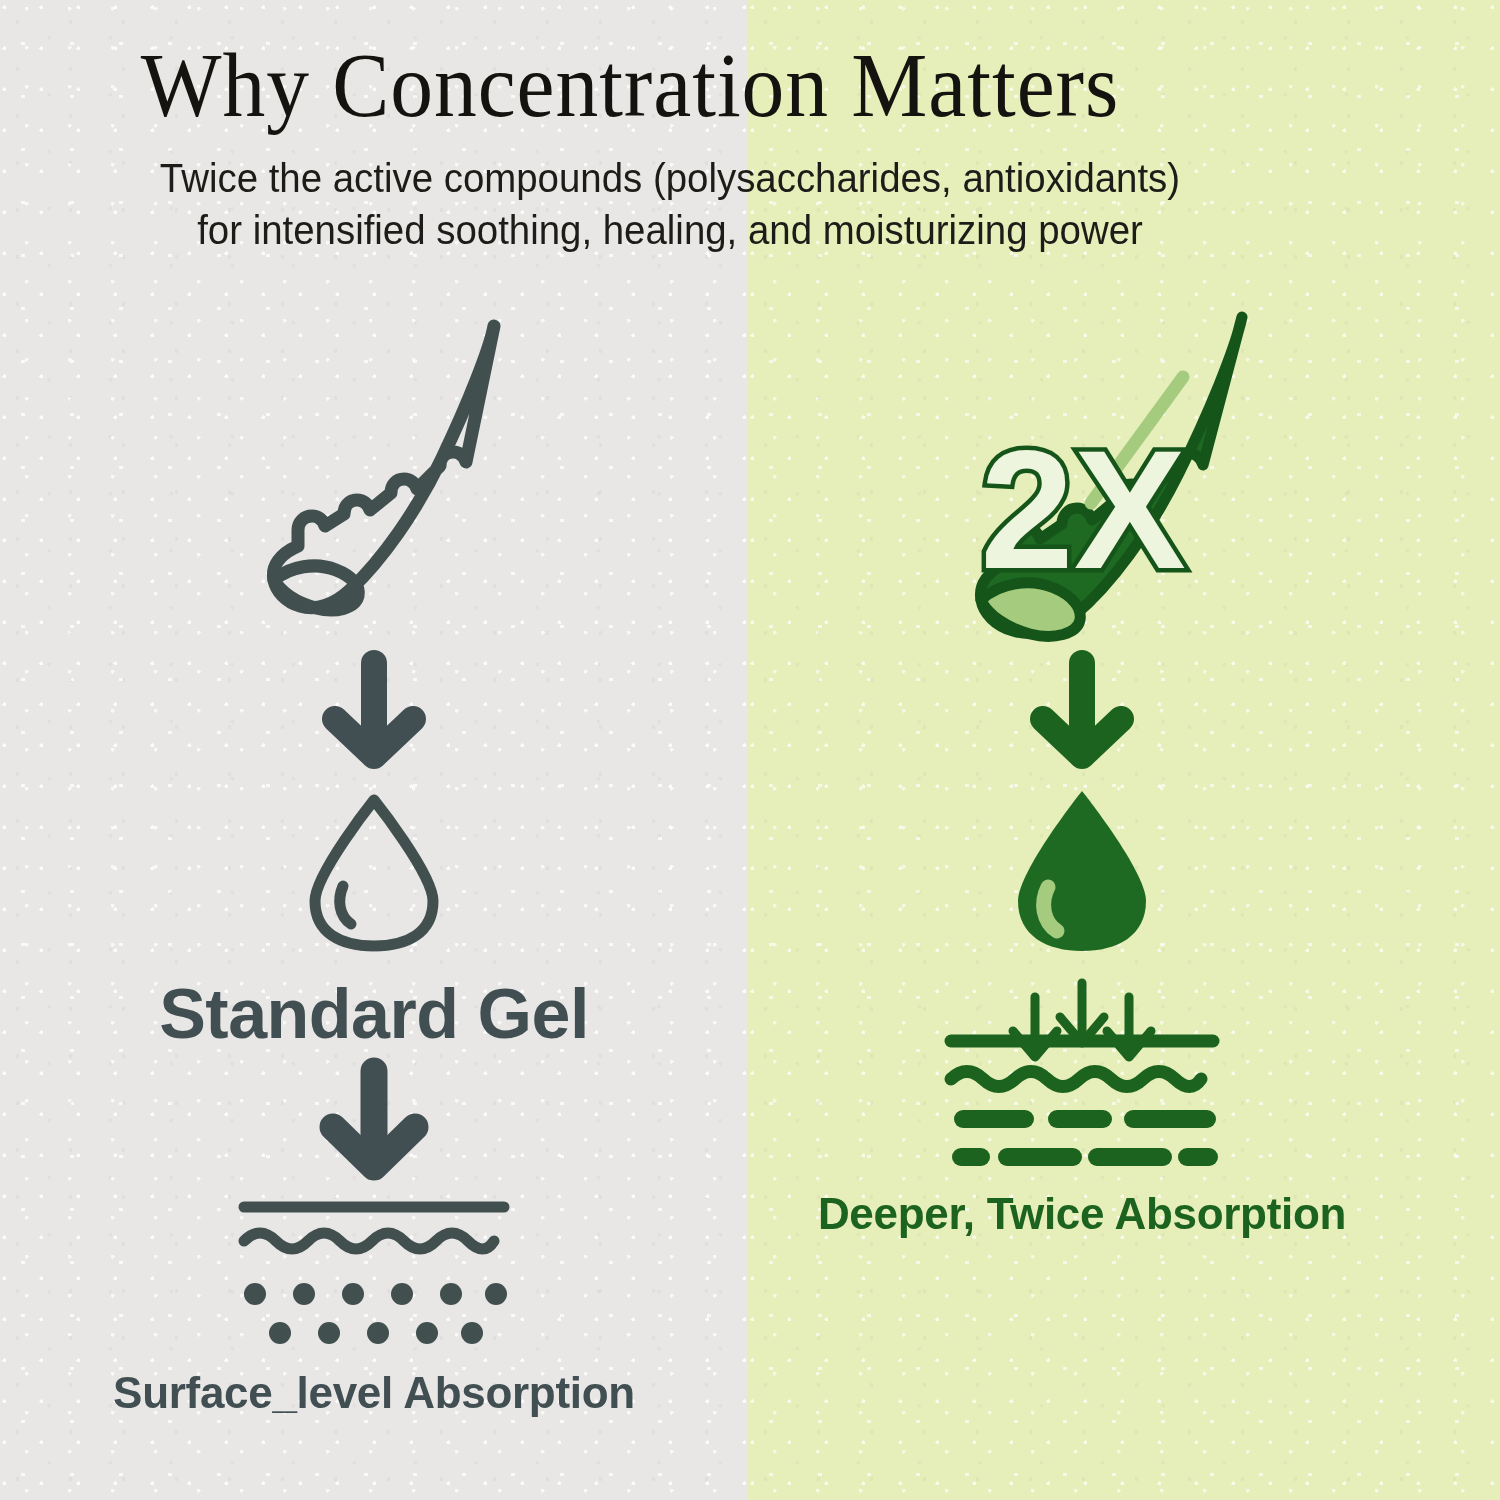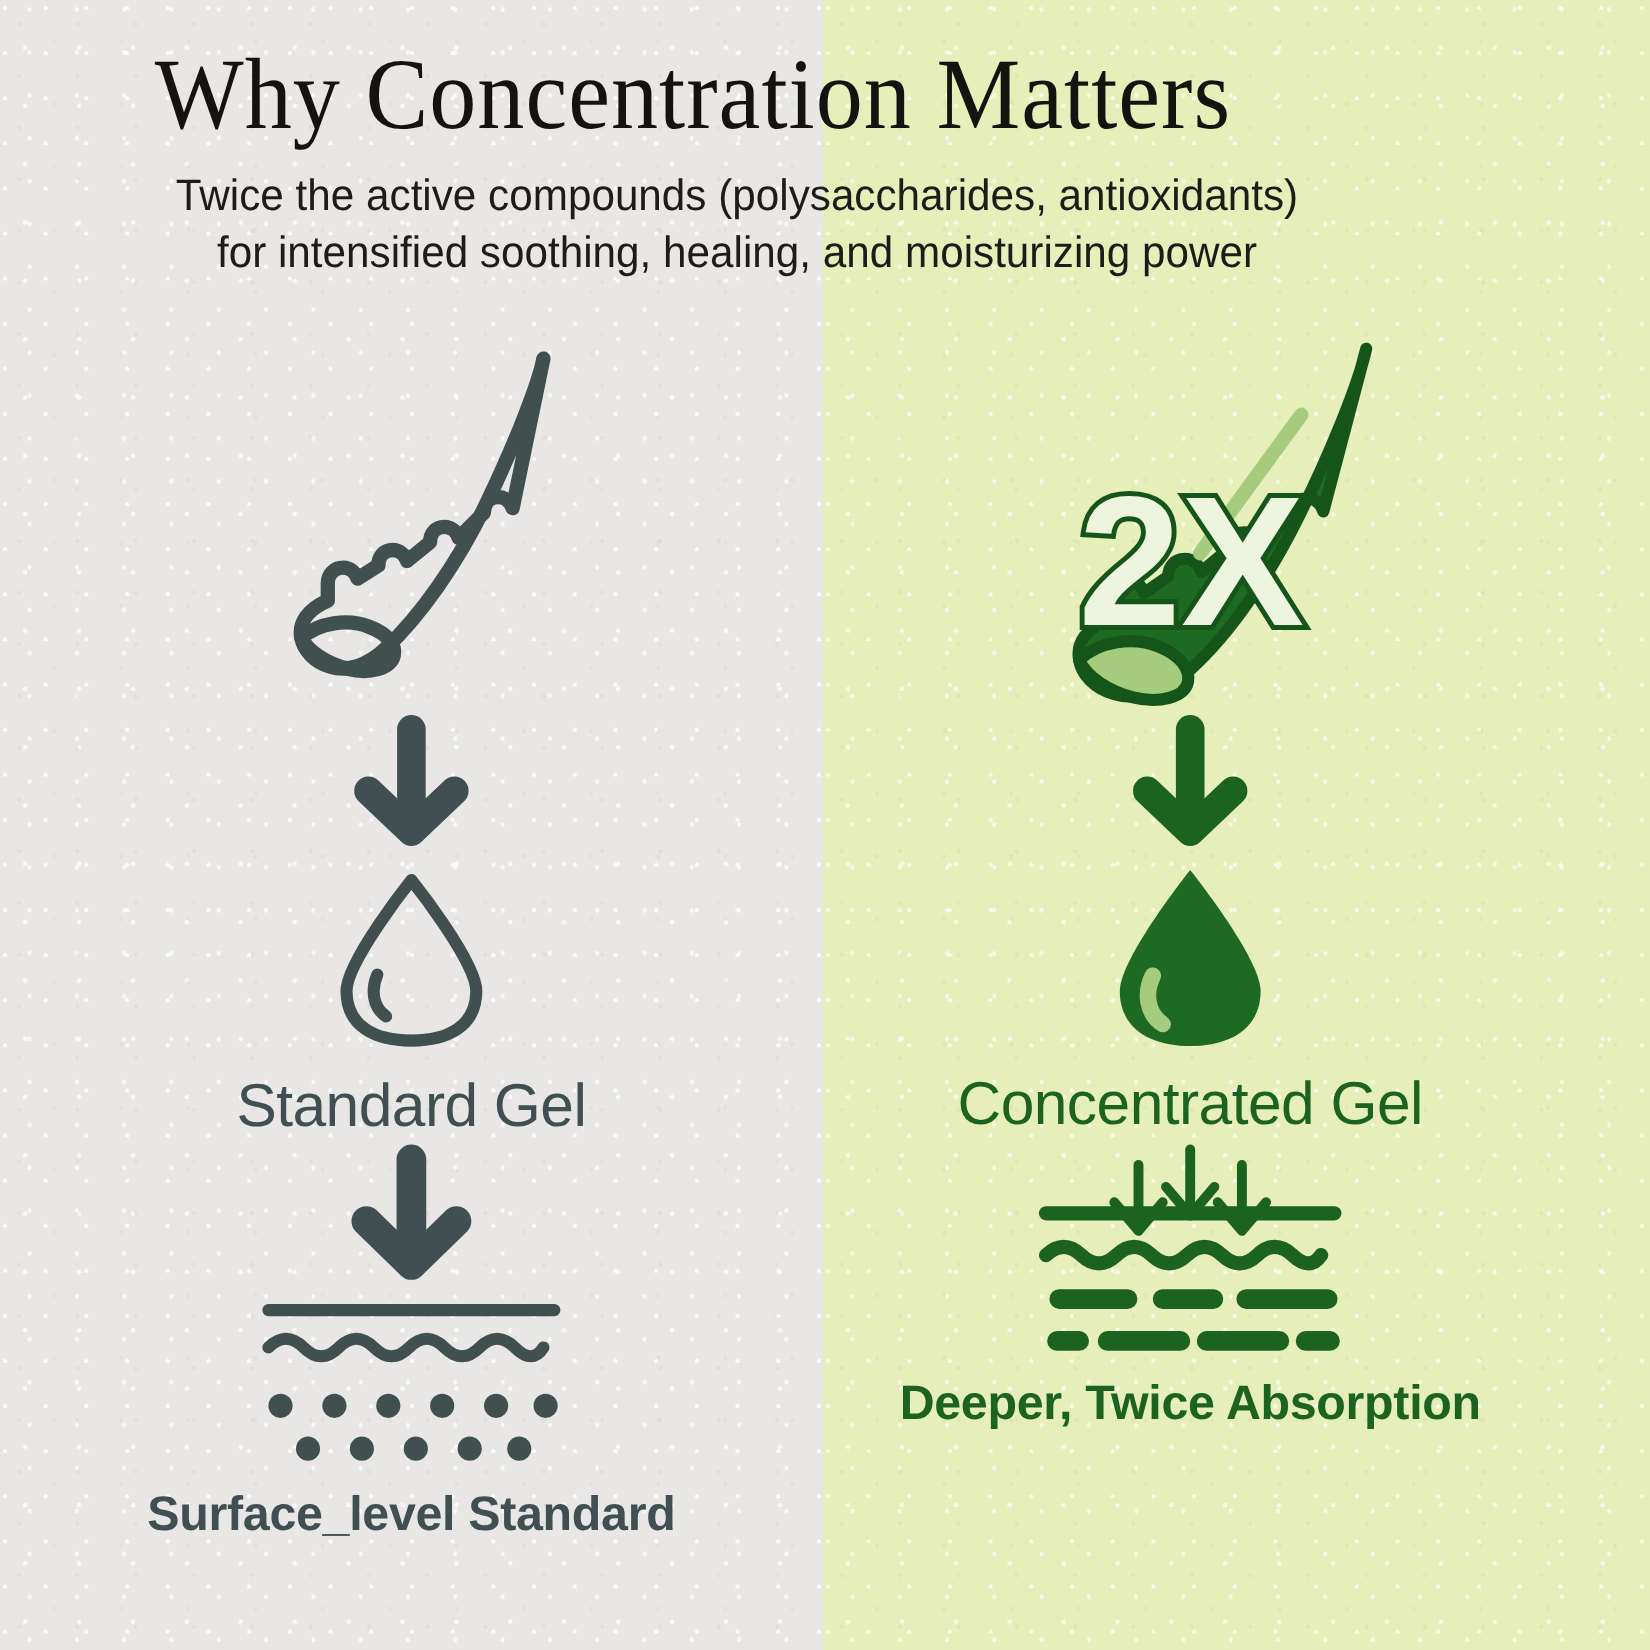--- a/index.html
+++ b/index.html
@@ -72,22 +72,22 @@
     z-index:4;
   }
   .col-left{left:0;}
   .col-right{left:748px;width:668px;}
 
   .leaf-slot{height:345px;display:flex;align-items:center;justify-content:center;}
   .arrow-slot{height:135px;display:flex;align-items:center;justify-content:center;}
   .drop-slot{height:185px;display:flex;align-items:center;justify-content:center;}
 
   .label{
-    font-weight:400;
-    font-size:55px;
+    font-weight:700;
+    font-size:70px;
     line-height:1.12;
     text-align:right;
     letter-spacing:-0.5px;
   }
   .label-left{color:#414f52;margin-top:10px;}
   .label-right{color:#1d6320;margin-top:8px;}
 
   .arrow2-slot{height:140px;display:flex;align-items:center;justify-content:center;}
   .skin-slot{height:175px;display:flex;align-items:flex-start;justify-content:center;}
 
@@ -172,21 +172,21 @@
             <circle cx="262" cy="101" r="11"></circle>
           <circle cx="46" cy="140" r="11"></circle>
             <circle cx="95" cy="140" r="11"></circle>
           <circle cx="144" cy="140" r="11"></circle>
             <circle cx="193" cy="140" r="11"></circle>
           <circle cx="238" cy="140" r="11"></circle>
         </g>
       </svg>
     </div>
 
-    <div class="caption caption-left">Surface_level Standard</div>
+    <div class="caption caption-left">Surface_level Absorption</div>
   </div>
 
   <div class="col col-right">
 
     <div class="leaf-slot">
       <svg width="390" height="340" viewBox="0 0 390 340">
         <path d="M355 14 C348 46 322 110 292 170 C262 230 224 282 188 312
                  C168 329 146 334 126 328 C108 323 96 310 94 297
                  C91 281 101 268 122 259 L122 240 C122 231 129 224 138 224
                  C145 224 151 229 153 236 L175 221
@@ -210,21 +210,20 @@
 
     <div class="drop-slot">
       <svg width="160" height="180" viewBox="0 0 160 180">
         <path d="M80 8 C80 8 144 88 144 118 C144 153 115 168 80 168
                  C45 168 16 153 16 118 C16 88 80 8 80 8 Z" fill="#1f6a23"></path>
         <path d="M46 104 C38 120 41 139 55 148" fill="none" stroke="#a5cc7e" stroke-width="15" stroke-linecap="round"></path>
       </svg>
     </div>
 
     <div class="label label-right">
-      <div>Concentrated Gel</div>
     </div>
 
     <div class="skin-slot" style="height:210px;margin-top:6px;">
       <svg width="290" height="200" viewBox="0 0 290 200">
         <g stroke="#1d6320" stroke-width="9" fill="none" stroke-linecap="round" stroke-linejoin="round">
           <path d="M98 18 L98 76"></path>
             <path d="M76 52 L98 78 L120 52"></path>
           <path d="M145 4 L145 62"></path>
             <path d="M123 38 L145 64 L167 38"></path>
           <path d="M192 18 L192 76"></path>

